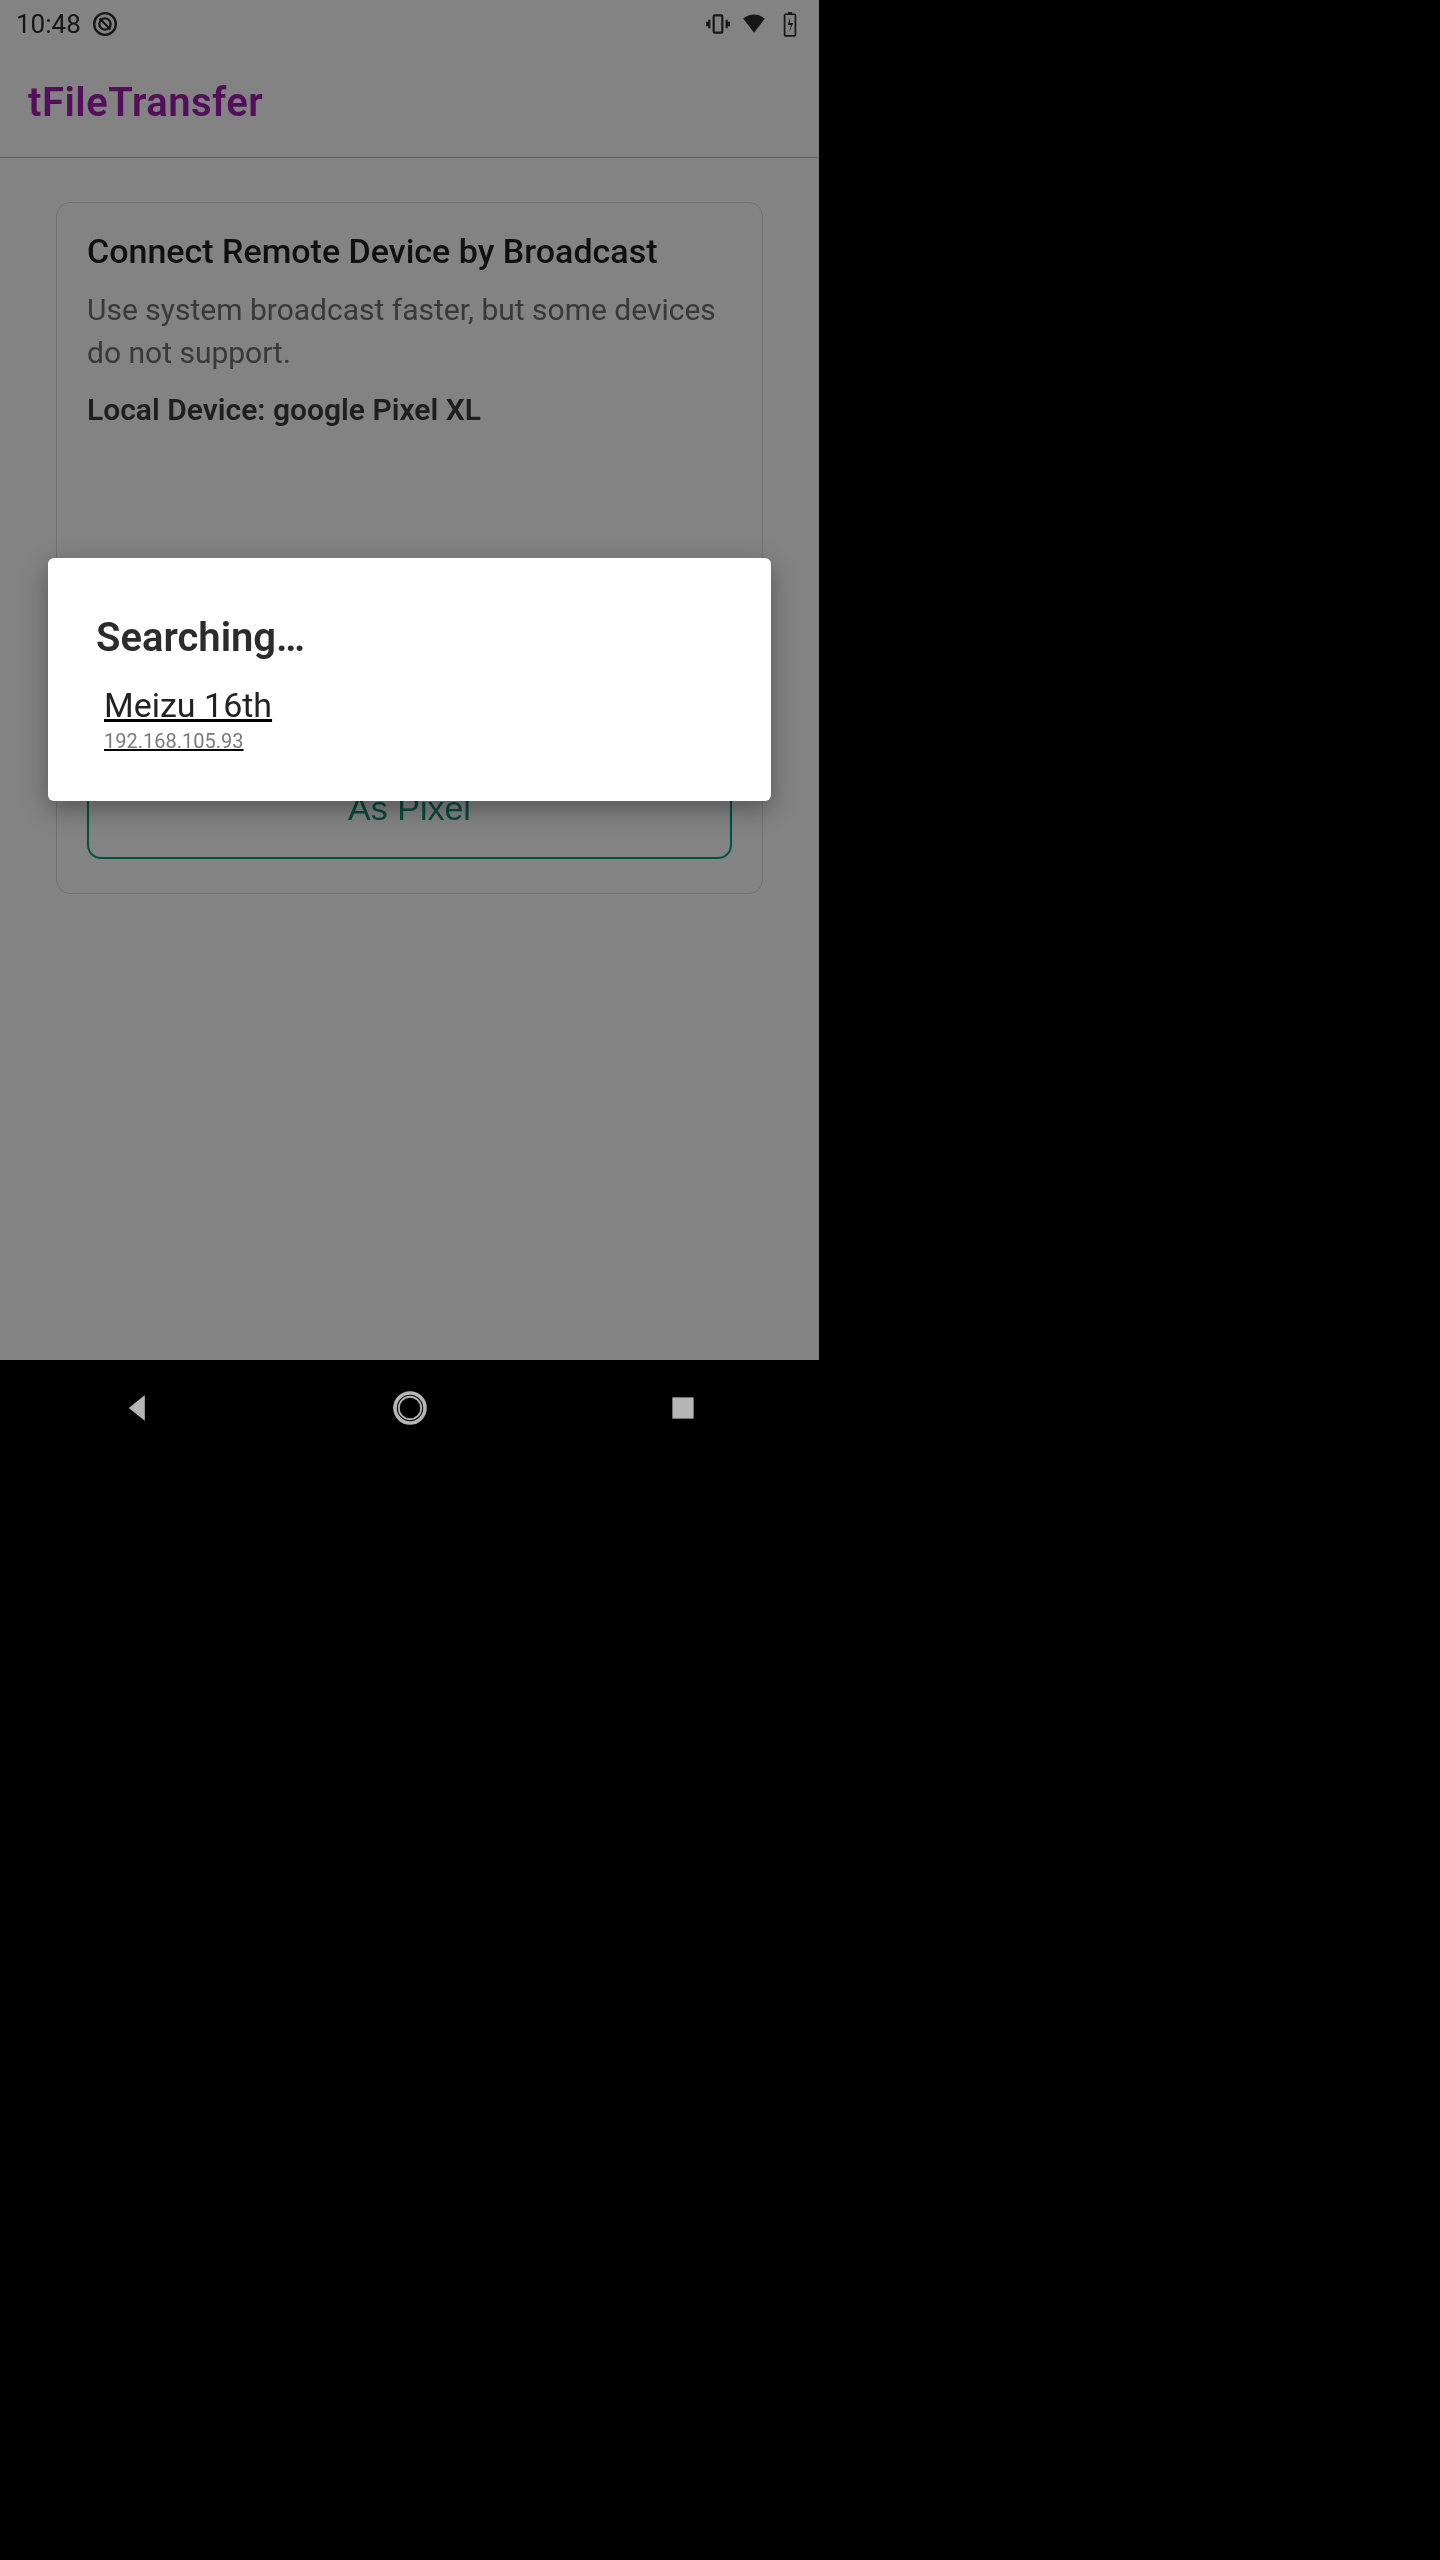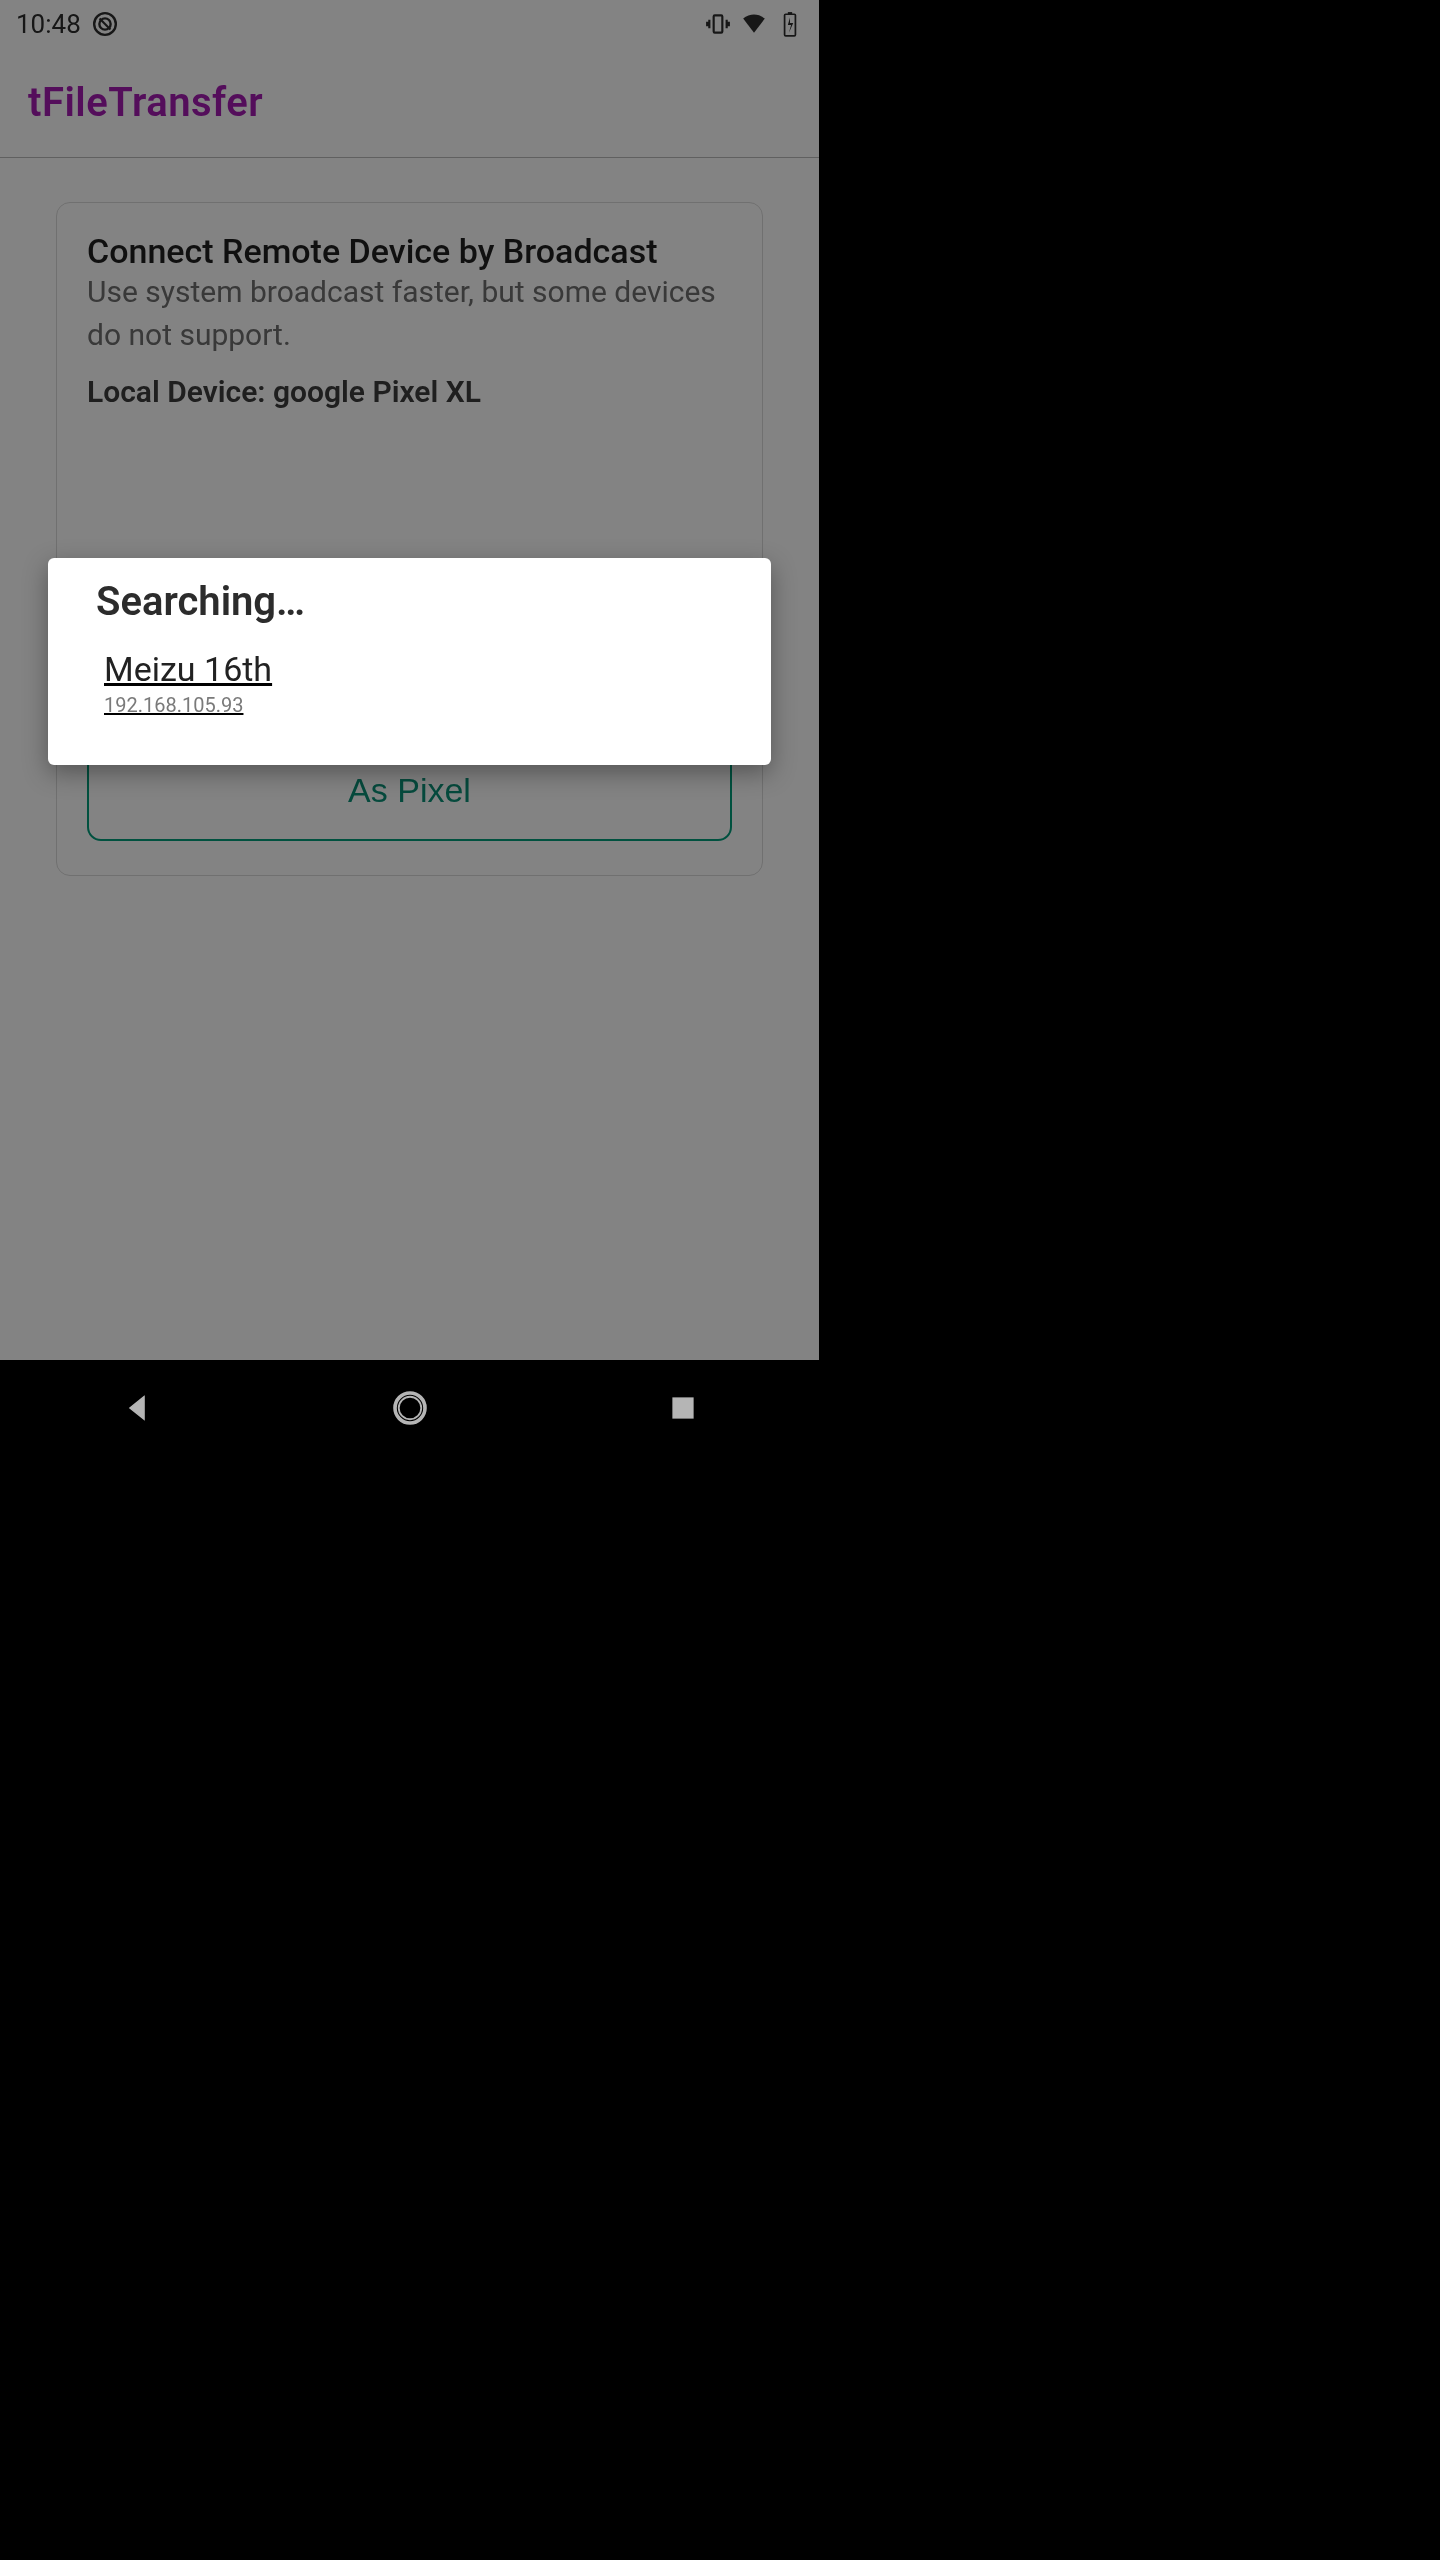--- a/index.html
+++ b/index.html
@@ -16,28 +16,28 @@
   .status-right { display: flex; align-items: center; gap: 10px; }
   .status-ico { width: 26px; height: 26px; display: inline-flex; align-items: center; justify-content: center; }
 
   
   .app-bar { height: 110px; display: flex; align-items: center; padding: 0 28px; border-bottom: 1px solid #b8b8b8; }
   .app-title { font-size: 40px; font-weight: 600; color: #a21caf; letter-spacing: 0.5px; }
 
   
   .content-area { padding: 44px 56px; }
   .card { background: #fcfcfc; border: 1px solid #d6d6d6; border-radius: 14px; padding: 28px 30px 34px; }
-  .card-title { font-size: 34px; color: #1f1f1f; font-weight: 500; }
+  .card-title { font-size: 34px; color: #1f1f1f; margin-bottom: 18px; font-weight: 500; }
   .card-desc { font-size: 30px; color: #6d6d6d; line-height: 1.42; }
   .card-local { font-size: 30px; color: #3c3c3c; font-weight: 600; margin-top: 18px; }
   .btn-server-wrap { margin-top: 330px; }
   .btn-server { width: 100%; height: 102px; border: 2px solid #009b7a; border-radius: 14px; background: transparent; color: #0c8f76; font-size: 34px; font-weight: 500; display: flex; align-items: center; justify-content: center; }
 
   
-  .dialog { position: absolute; left: 48px; right: 48px; top: 558px; background: #fff; border-radius: 6px; box-shadow: 0 8px 24px rgba(0,0,0,0.35); padding: 20px 0 20px; }
+  .dialog { position: absolute; left: 48px; right: 48px; top: 558px; background: #fff; border-radius: 6px; box-shadow: 0 8px 24px rgba(0,0,0,0.35); padding: 56px 0 20px; }
   .dialog-title { font-size: 40px; font-weight: 600; color: #2c2c2c; padding: 0 48px 22px; }
   .dialog-item { padding: 2px 56px 28px; text-decoration: underline; }
   .dev-name { font-size: 34px; color: #222; margin-bottom: 4px; }
   .dev-ip { font-size: 20px; color: #7a7a7a; }
   .dialog-actions { display: flex; justify-content: flex-end; padding: 18px 38px 8px; }
   .btn-cancel { background: none; border: none; color: #1ec9b0; font-size: 32px; font-weight: 600; letter-spacing: 1px; padding: 10px 16px; }
 
   
   .nav-bar { position: absolute; left: 0; right: 0; bottom: 0; height: 96px; background: #000; display: flex; align-items: center; justify-content: space-around; }
   .nav-ico { width: 40px; height: 40px; display: flex; align-items: center; justify-content: center; }

